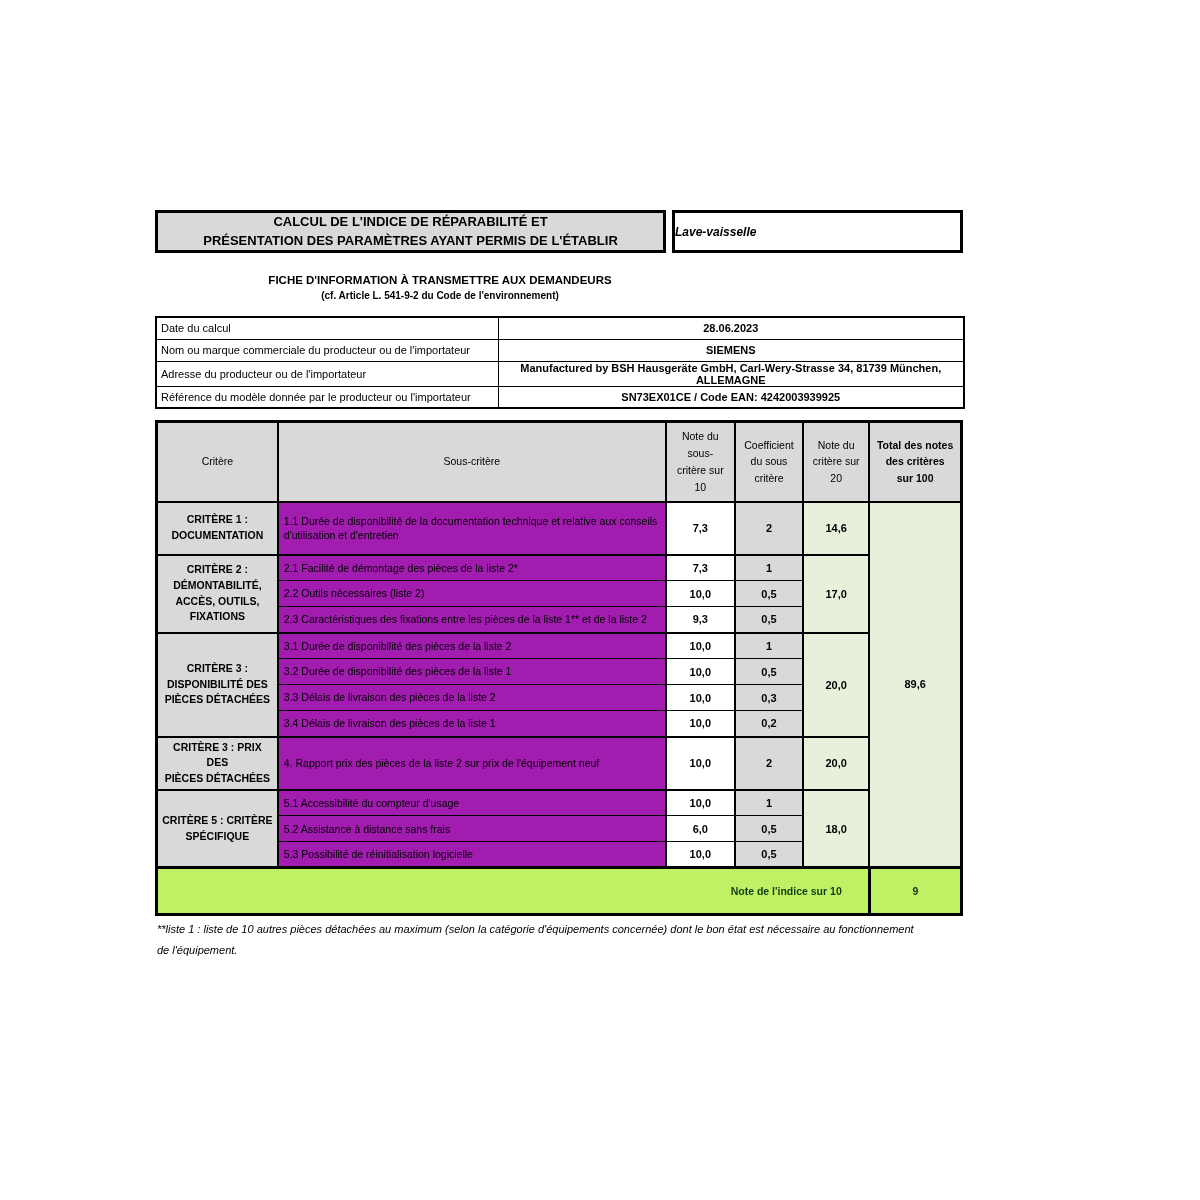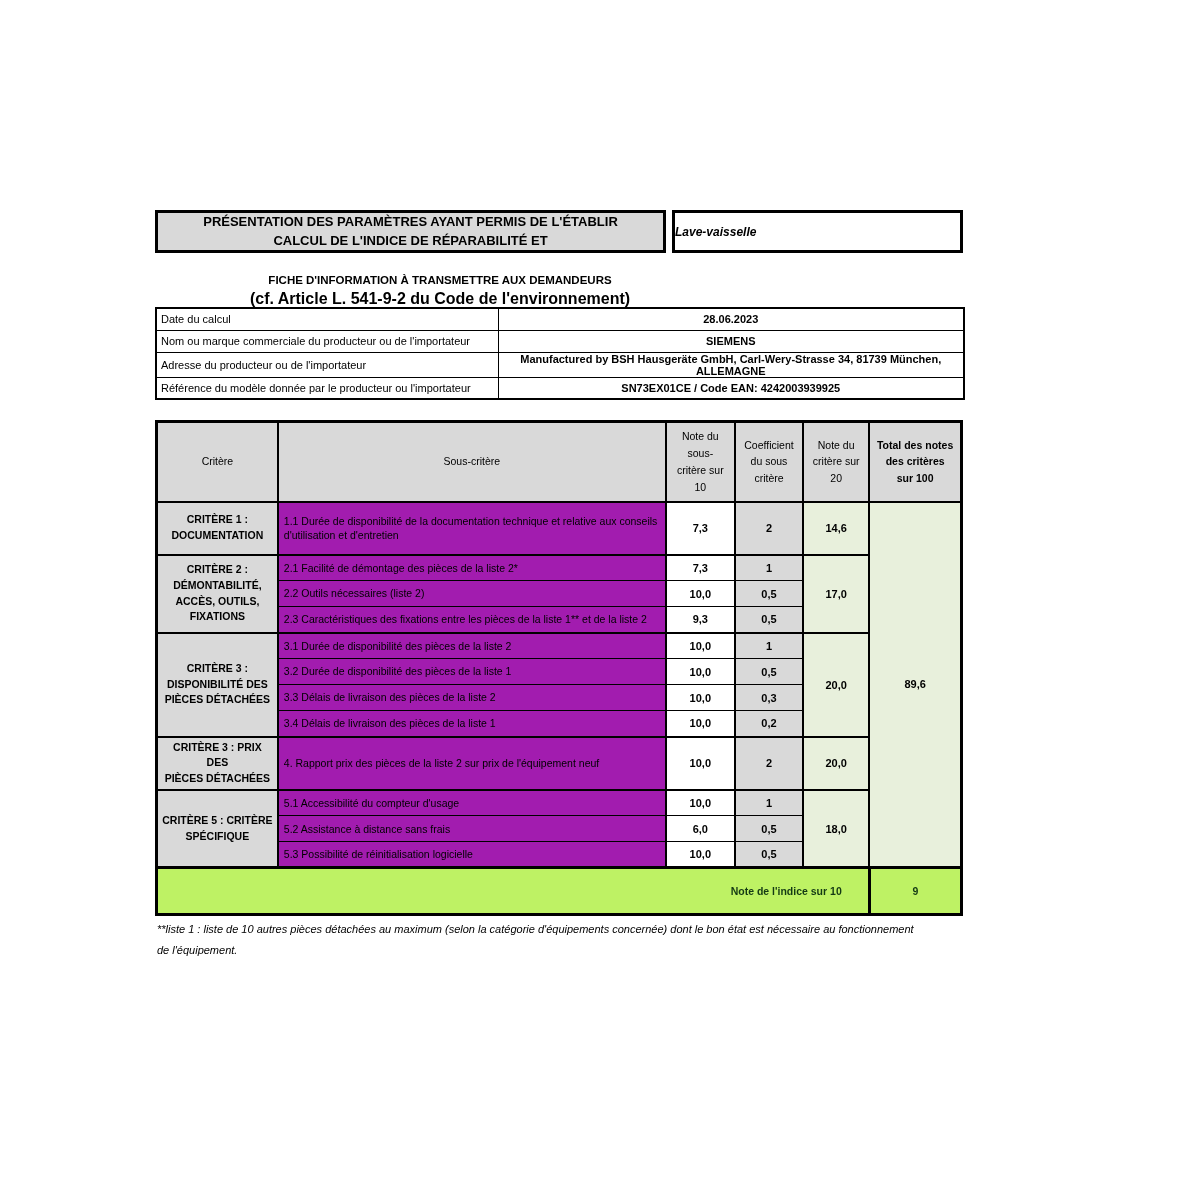--- a/index.html
+++ b/index.html
@@ -19,24 +19,24 @@
   .title-gap { width:6px; }
   .product-box {
     flex:1; height:100%; background:#fff; border:3px solid #000;
     display:flex; align-items:center; justify-content:flex-start;
     font-weight:bold; font-style:italic; font-size:12px;
   }
 
   
   .subtitle { position:absolute; left:155px; top:274px; width:570px; text-align:center; }
   .subtitle .l1 { font-weight:bold; font-size:11.5px; }
-  .subtitle .l2 { font-weight:bold; font-size:16px; margin-top:4px; }
-
-  
-  .info-wrap { position:absolute; left:155px; top:307px; }
+  .subtitle .l2 { font-weight:bold; font-size:10px; margin-top:4px; }
+
+  
+  .info-wrap { position:absolute; left:155px; top:316px; }
   table.info { border-collapse:collapse; width:808px; table-layout:fixed; border:2px solid #000; }
   table.info td { border:1.5px solid #000; height:22px; font-size:11px; vertical-align:middle; }
   table.info td.lbl { width:342px; padding-left:4px; }
   table.info td.val { width:466px; font-weight:bold; text-align:center; padding:0 3px; }
 
   
   .main-wrap { position:absolute; left:155px; top:420px; }
   table.main { border-collapse:collapse; width:808px; table-layout:fixed; border:3px solid #000; }
   table.main td {
     border:1.5px solid #000; border-left-width:2.5px; border-right-width:2.5px;
@@ -69,22 +69,22 @@
   
   .footnotes { position:absolute; left:157px; top:919px; width:770px; font-size:11px; font-style:italic; line-height:1.9; }
 </style>
 </head>
 <body>
 
 <div class="page">
 
   <div class="title-row">
     <div class="title-box">
+      <div>CALCUL DE L'INDICE DE RÉPARABILITÉ ET</div>
       <div>PRÉSENTATION DES PARAMÈTRES AYANT PERMIS DE L'ÉTABLIR</div>
-      <div>CALCUL DE L'INDICE DE RÉPARABILITÉ ET</div>
     </div>
     <div class="title-gap"></div>
     <div class="product-box">
       <span>Lave-vaisselle</span>
     </div>
   </div>
 
   <div class="subtitle">
     <div class="l1">FICHE D'INFORMATION À TRANSMETTRE AUX DEMANDEURS</div>
     <div class="l2">(cf. Article L. 541-9-2 du Code de l'environnement)</div>

